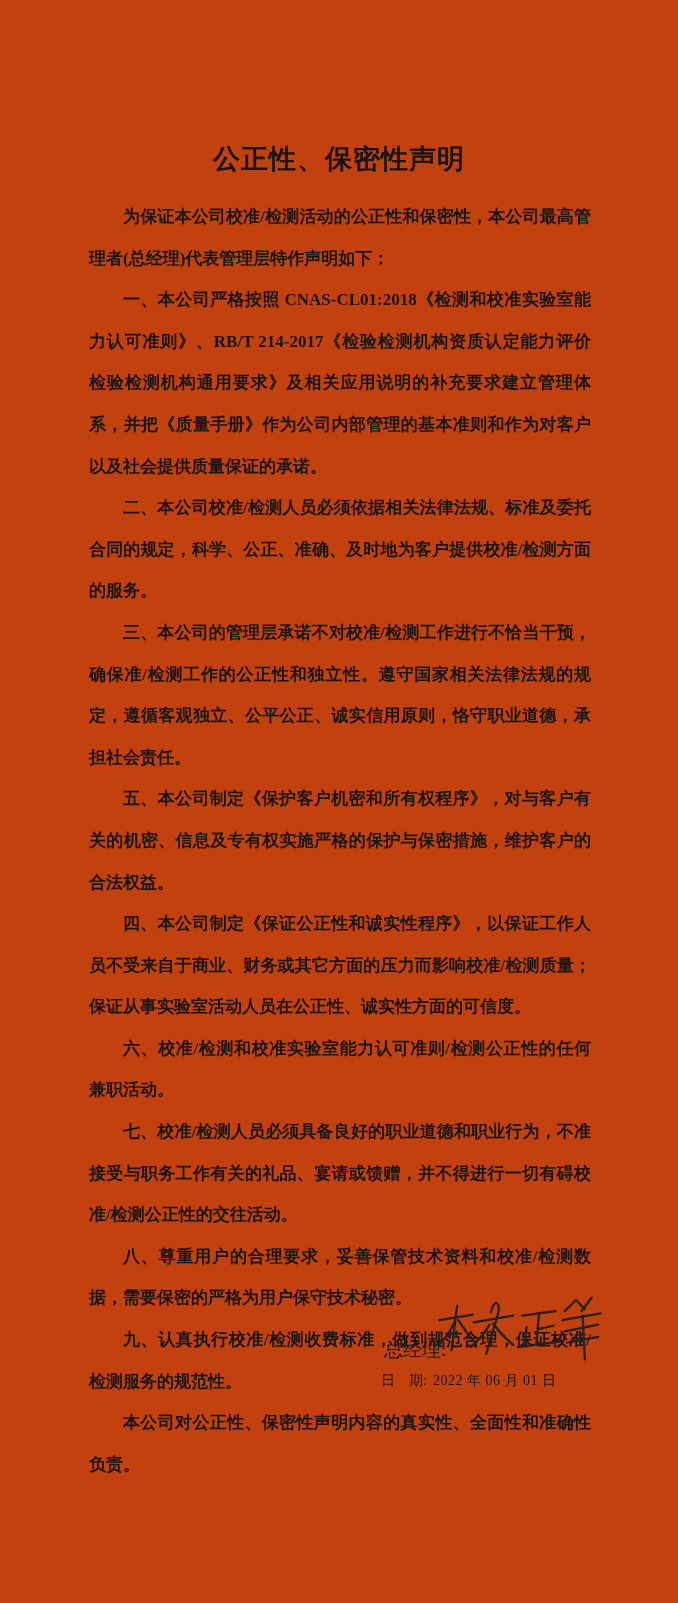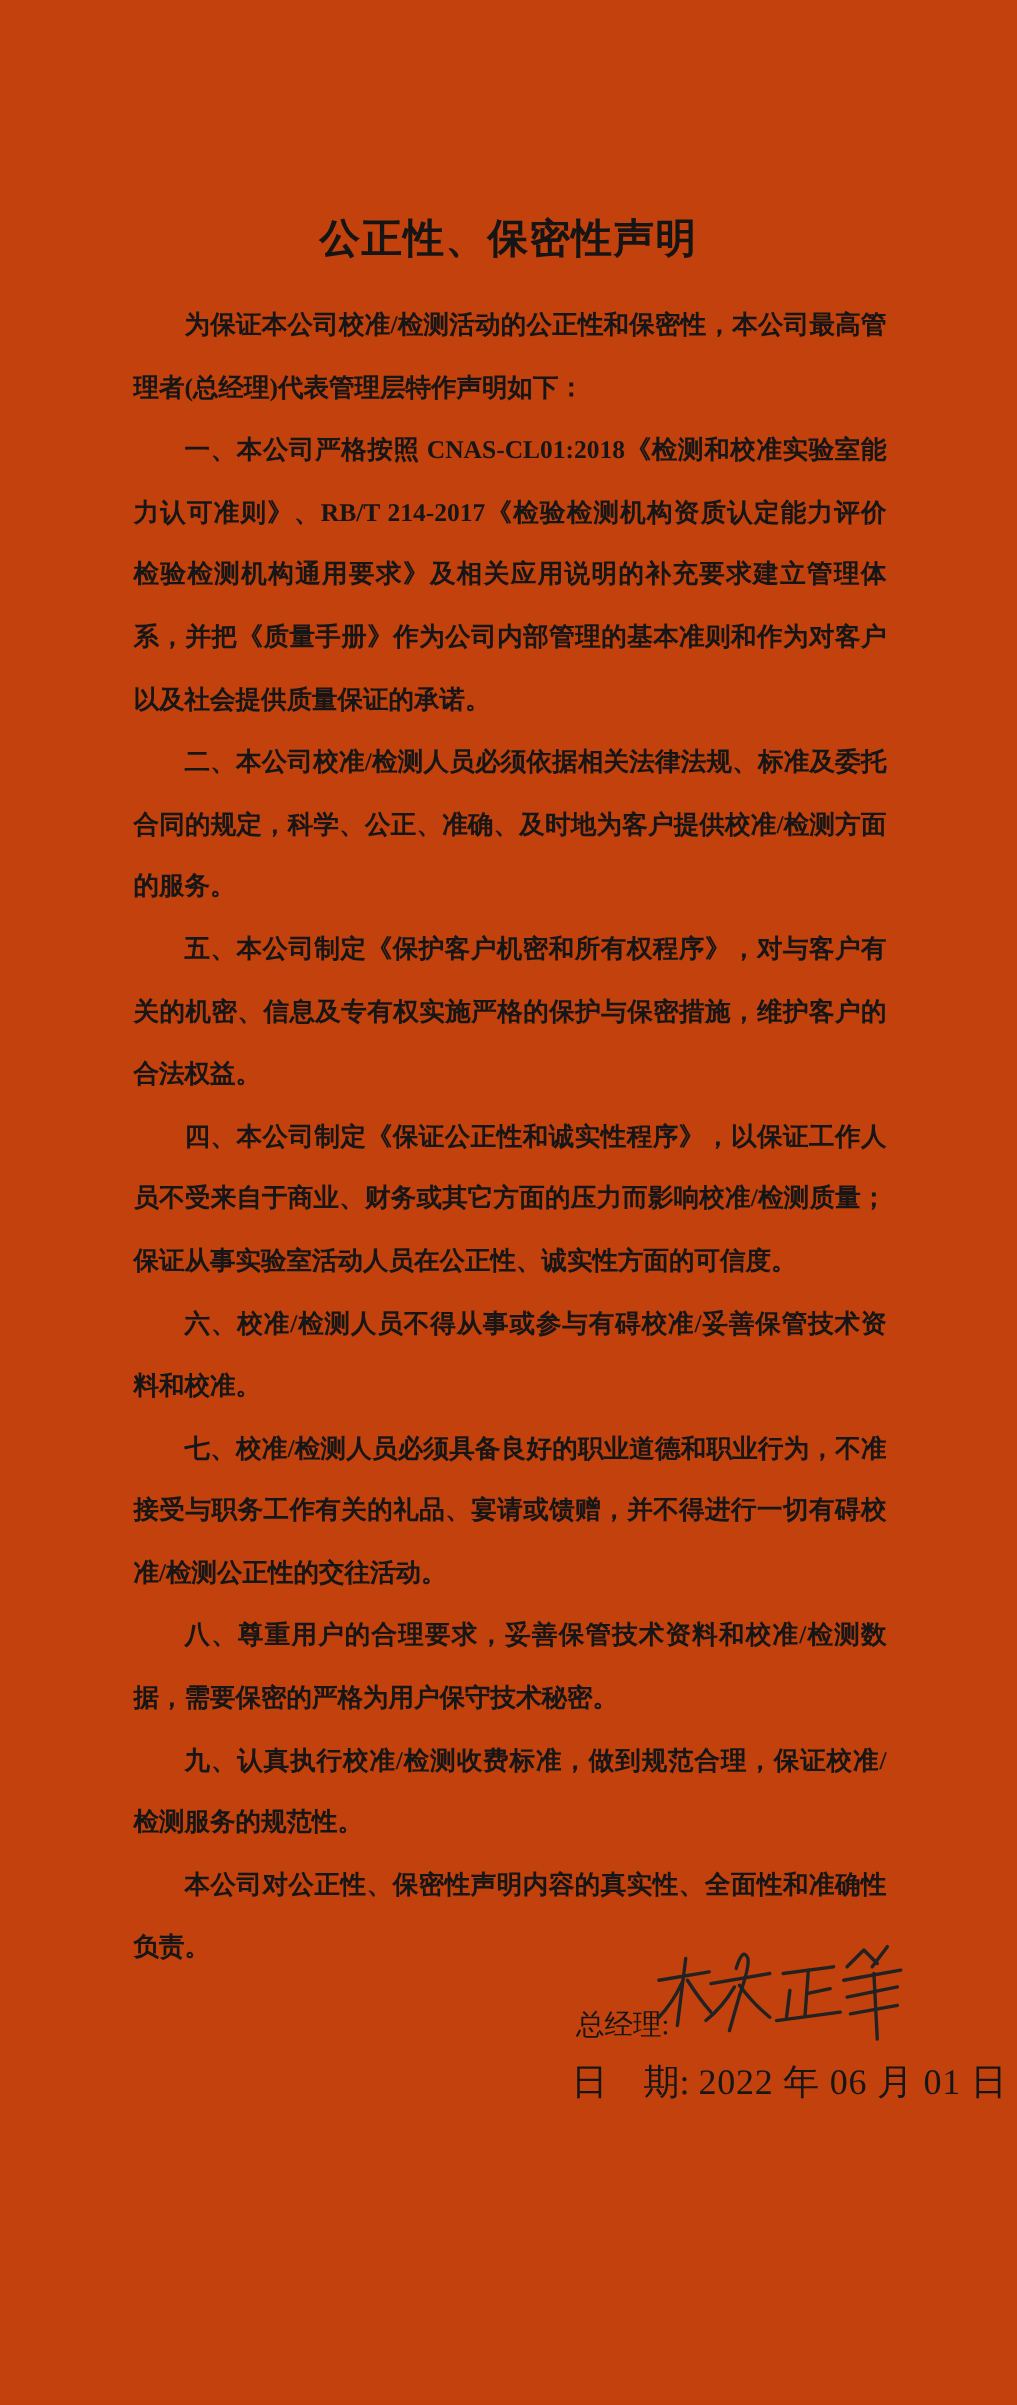--- a/index.html
+++ b/index.html
@@ -53,41 +53,42 @@
     left: 437px;
     top: 1291px;
     width: 168px;
     height: 74px;
   }
   .sig-script svg { width: 100%; height: 100%; }
   .date-row {
     position: absolute;
     left: 381px;
     top: 1372px;
-    font-size: 24px;
+    font-size: 14px;
     color: #161616;
     white-space: nowrap;
   }
   .date-row .date-value { margin-left: 6px; letter-spacing: 0.5px; }
 </style>
 </head>
 <body>
 
 <div class="page">
 
   <h1 class="doc-title">公正性、保密性声明</h1>
 
   <div class="doc-body">
 
   <p>为保证本公司校准/检测活动的公正性和保密性，本公司最高管理者(总经理)代表管理层特作声明如下：</p>
       <p>一、本公司严格按照 CNAS-CL01:2018《检测和校准实验室能力认可准则》、RB/T 214-2017《检验检测机构资质认定能力评价 检验检测机构通用要求》及相关应用说明的补充要求建立管理体系，并把《质量手册》作为公司内部管理的基本准则和作为对客户以及社会提供质量保证的承诺。</p>
       <p>二、本公司校准/检测人员必须依据相关法律法规、标准及委托合同的规定，科学、公正、准确、及时地为客户提供校准/检测方面的服务。</p>
+      <p>三、本公司的管理层承诺不对校准/检测工作进行不恰当干预，确保准/检测工作的公正性和独立性。遵守国家相关法律法规的规定，遵循客观独立、公平公正、诚实信用原则，恪守职业道德，承担社会责任。</p>
       <p>五、本公司制定《保护客户机密和所有权程序》，对与客户有关的机密、信息及专有权实施严格的保护与保密措施，维护客户的合法权益。</p>
       <p>四、本公司制定《保证公正性和诚实性程序》，以保证工作人员不受来自于商业、财务或其它方面的压力而影响校准/检测质量；保证从事实验室活动人员在公正性、诚实性方面的可信度。</p>
-      <p>六、校准/检测人员不得从事或参与有碍校准/妥善保管技术资料和校准。</p>
+      <p>六、校准/检测和校准实验室能力认可准则/检测公正性的任何兼职活动。</p>
       <p>七、校准/检测人员必须具备良好的职业道德和职业行为，不准接受与职务工作有关的礼品、宴请或馈赠，并不得进行一切有碍校准/检测公正性的交往活动。</p>
       <p>八、尊重用户的合理要求，妥善保管技术资料和校准/检测数据，需要保密的严格为用户保守技术秘密。</p>
       <p>九、认真执行校准/检测收费标准，做到规范合理，保证校准/检测服务的规范性。</p>
       <p>本公司对公正性、保密性声明内容的真实性、全面性和准确性负责。</p>
     </div>
 
   <span class="sig-role">总经理:</span>
 
   <div class="sig-script" title="林正峯">
     <svg viewBox="0 0 150 60">

